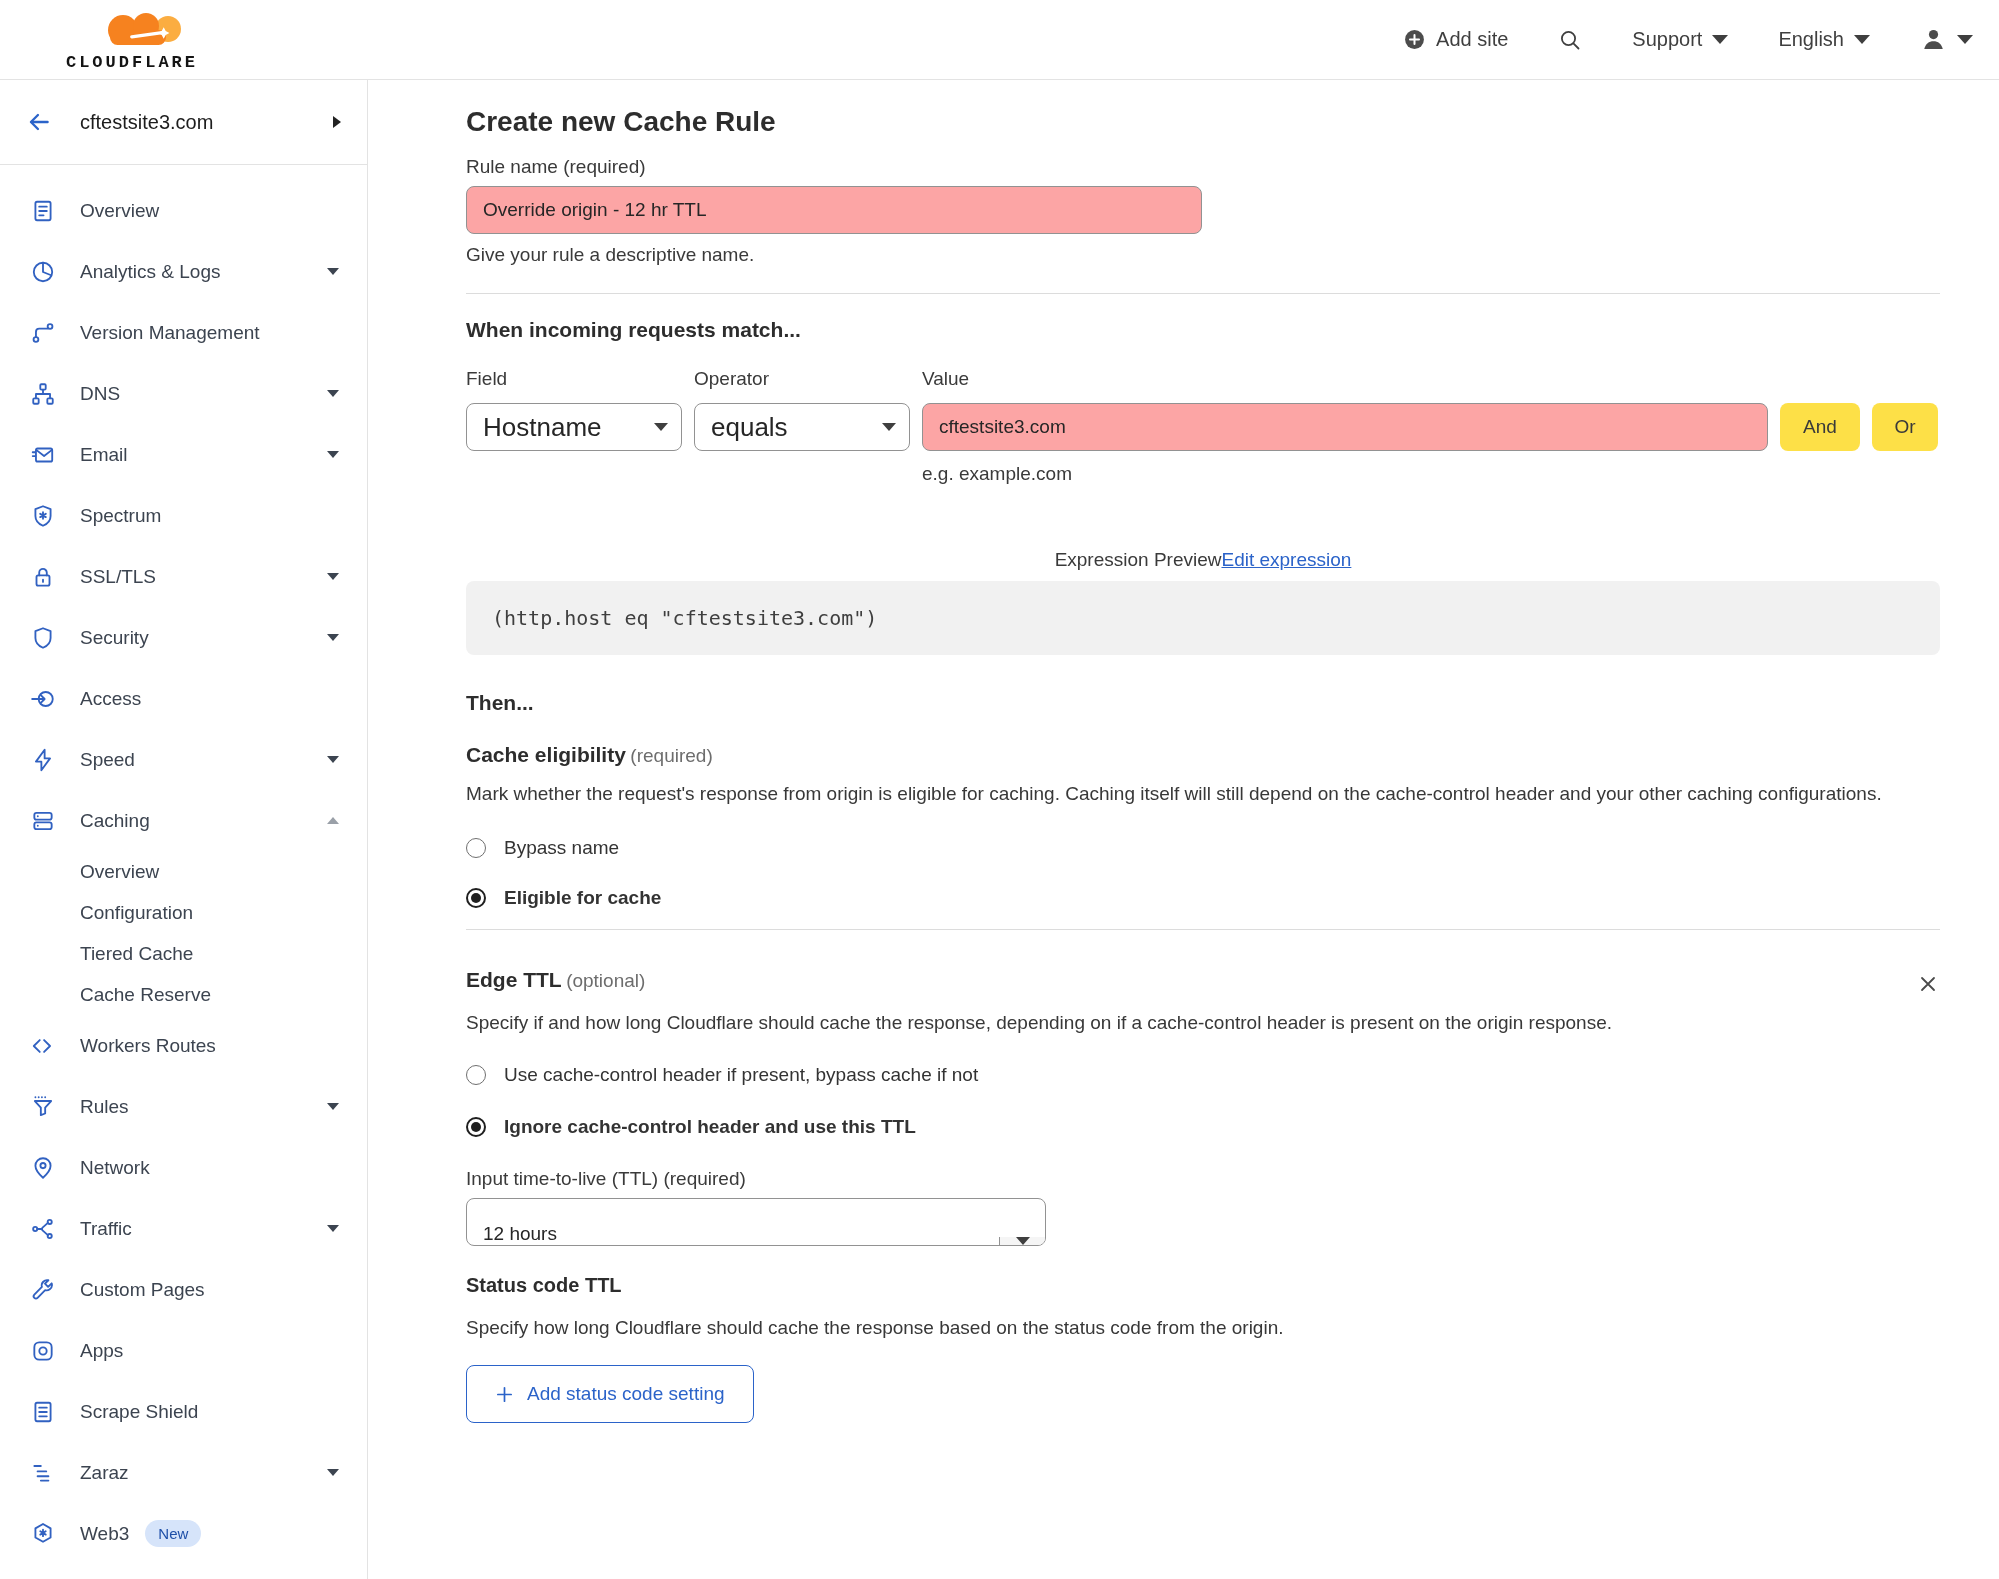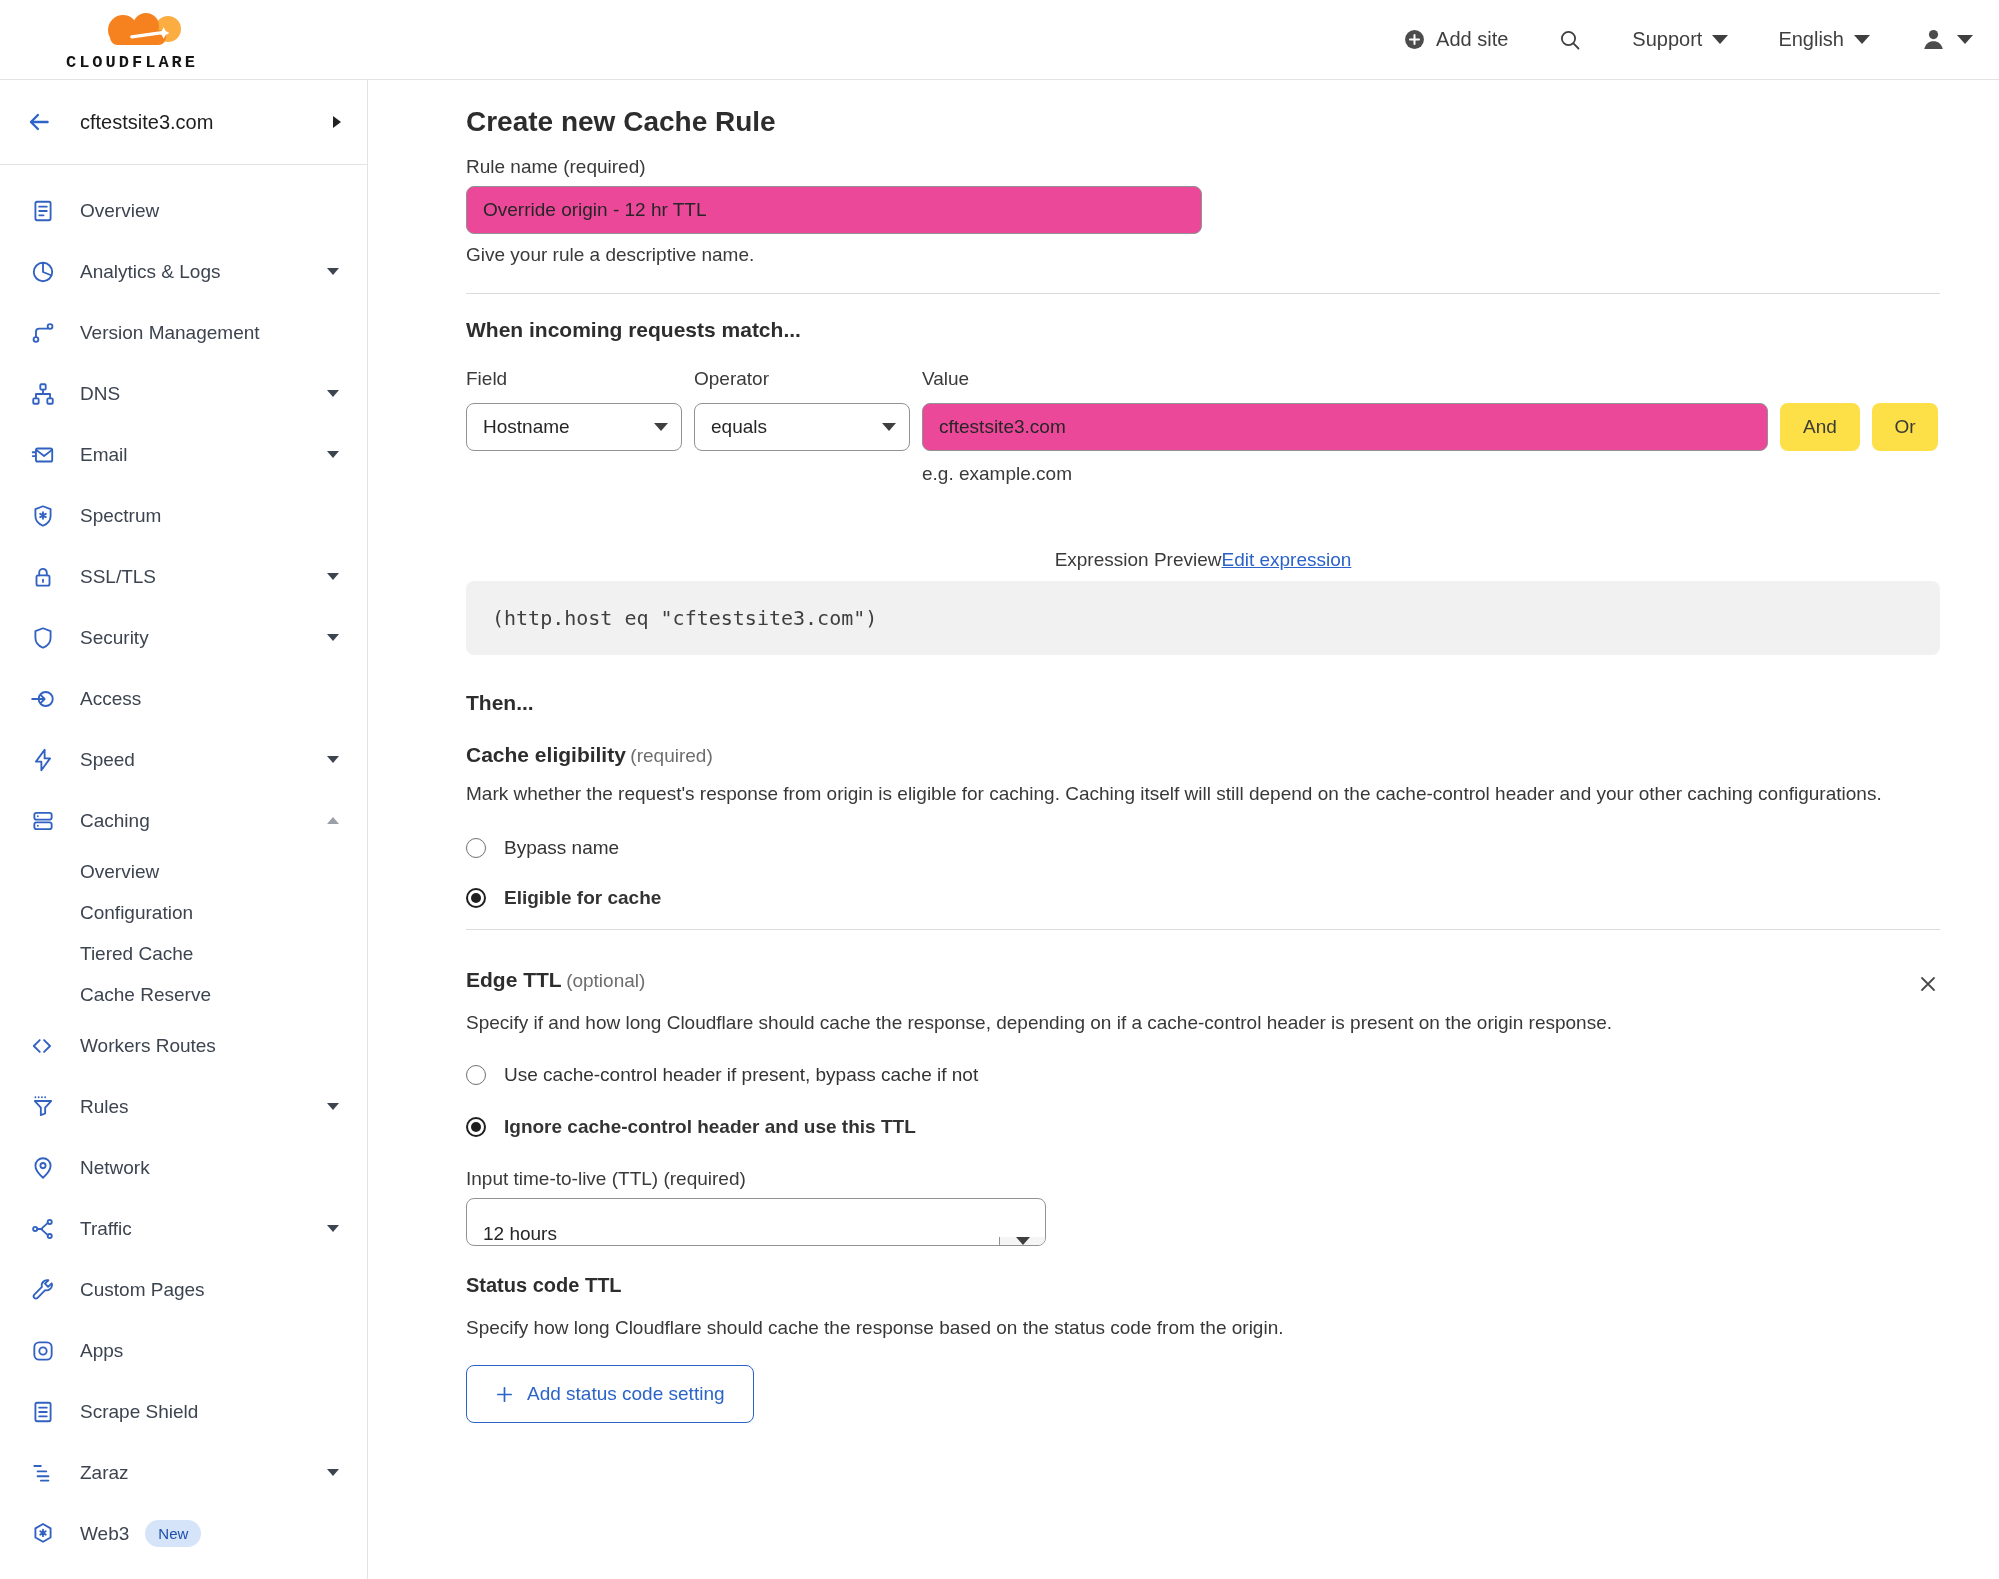--- a/index.html
+++ b/index.html
@@ -45,34 +45,34 @@
   .badge { margin-left:16px; background:#d6e4fa; color:#1e4fa8; font-size:15px; line-height:1;
            padding:6px 13px; border-radius:999px; }
 
   
   .main { position:absolute; top:80px; left:369px; right:0; bottom:0; overflow:hidden;
           padding:0 59px 0 97px; background:#fff; }
   .title { margin-top:26px; font-size:28px; font-weight:700; color:#2d2d2d; }
   .form-label { font-size:19px; color:#3a3a3a; }
   .muted { color:#6d6d6d; font-weight:400; font-size:19px; }
   .rule-label { margin-top:18px; }
-  .text-input { height:48px; border:1px solid #929292; border-radius:8px; background:#ec4899;
+  .text-input { height:48px; border:1px solid #929292; border-radius:8px; background:#fca5a5;
                 font-family:inherit; font-size:19px; color:#262626; padding:0 16px; }
   .rule-input { display:block; margin-top:8px; width:736px; }
   .help { margin-top:10px; font-size:19px; color:#3a3a3a; }
   .divider { height:1px; background:#dcdcdc; margin-top:27px; }
   .section-h { font-size:21px; font-weight:700; color:#2d2d2d; }
   .mt24 { margin-top:24px; }
 
   .cols { display:flex; column-gap:12px; }
   .c1 { width:216px; } .c2 { width:216px; } .c3 { width:846px; } .c4 { width:80px; } .c5 { width:66px; }
   .labels-row { margin-top:26px; }
   .controls-row { margin-top:13px; }
   .select { position:relative; height:48px; border:1px solid #929292; border-radius:8px; background:#fff;
-            display:flex; align-items:center; padding:0 40px 0 16px; font-size:19px; color:#262626;
+            display:flex; align-items:center; padding:0 40px 0 16px; font-size:26px; color:#262626;
             cursor:pointer; }
   .select .sel-caret { position:absolute; right:13px; top:50%; margin-top:-4px; width:0; height:0;
             border-left:7px solid transparent; border-right:7px solid transparent;
             border-top:8px solid #3f3f3f; }
   .value-input { width:100%; }
   .btn-gray { width:100%; height:48px; border:none; border-radius:8px; background:#fde047;
               color:#3a3a3a; font-size:19px; font-family:inherit; cursor:pointer; }
   .help-row { margin-top:12px; }
   .help-offset { margin-left:456px; }
 

